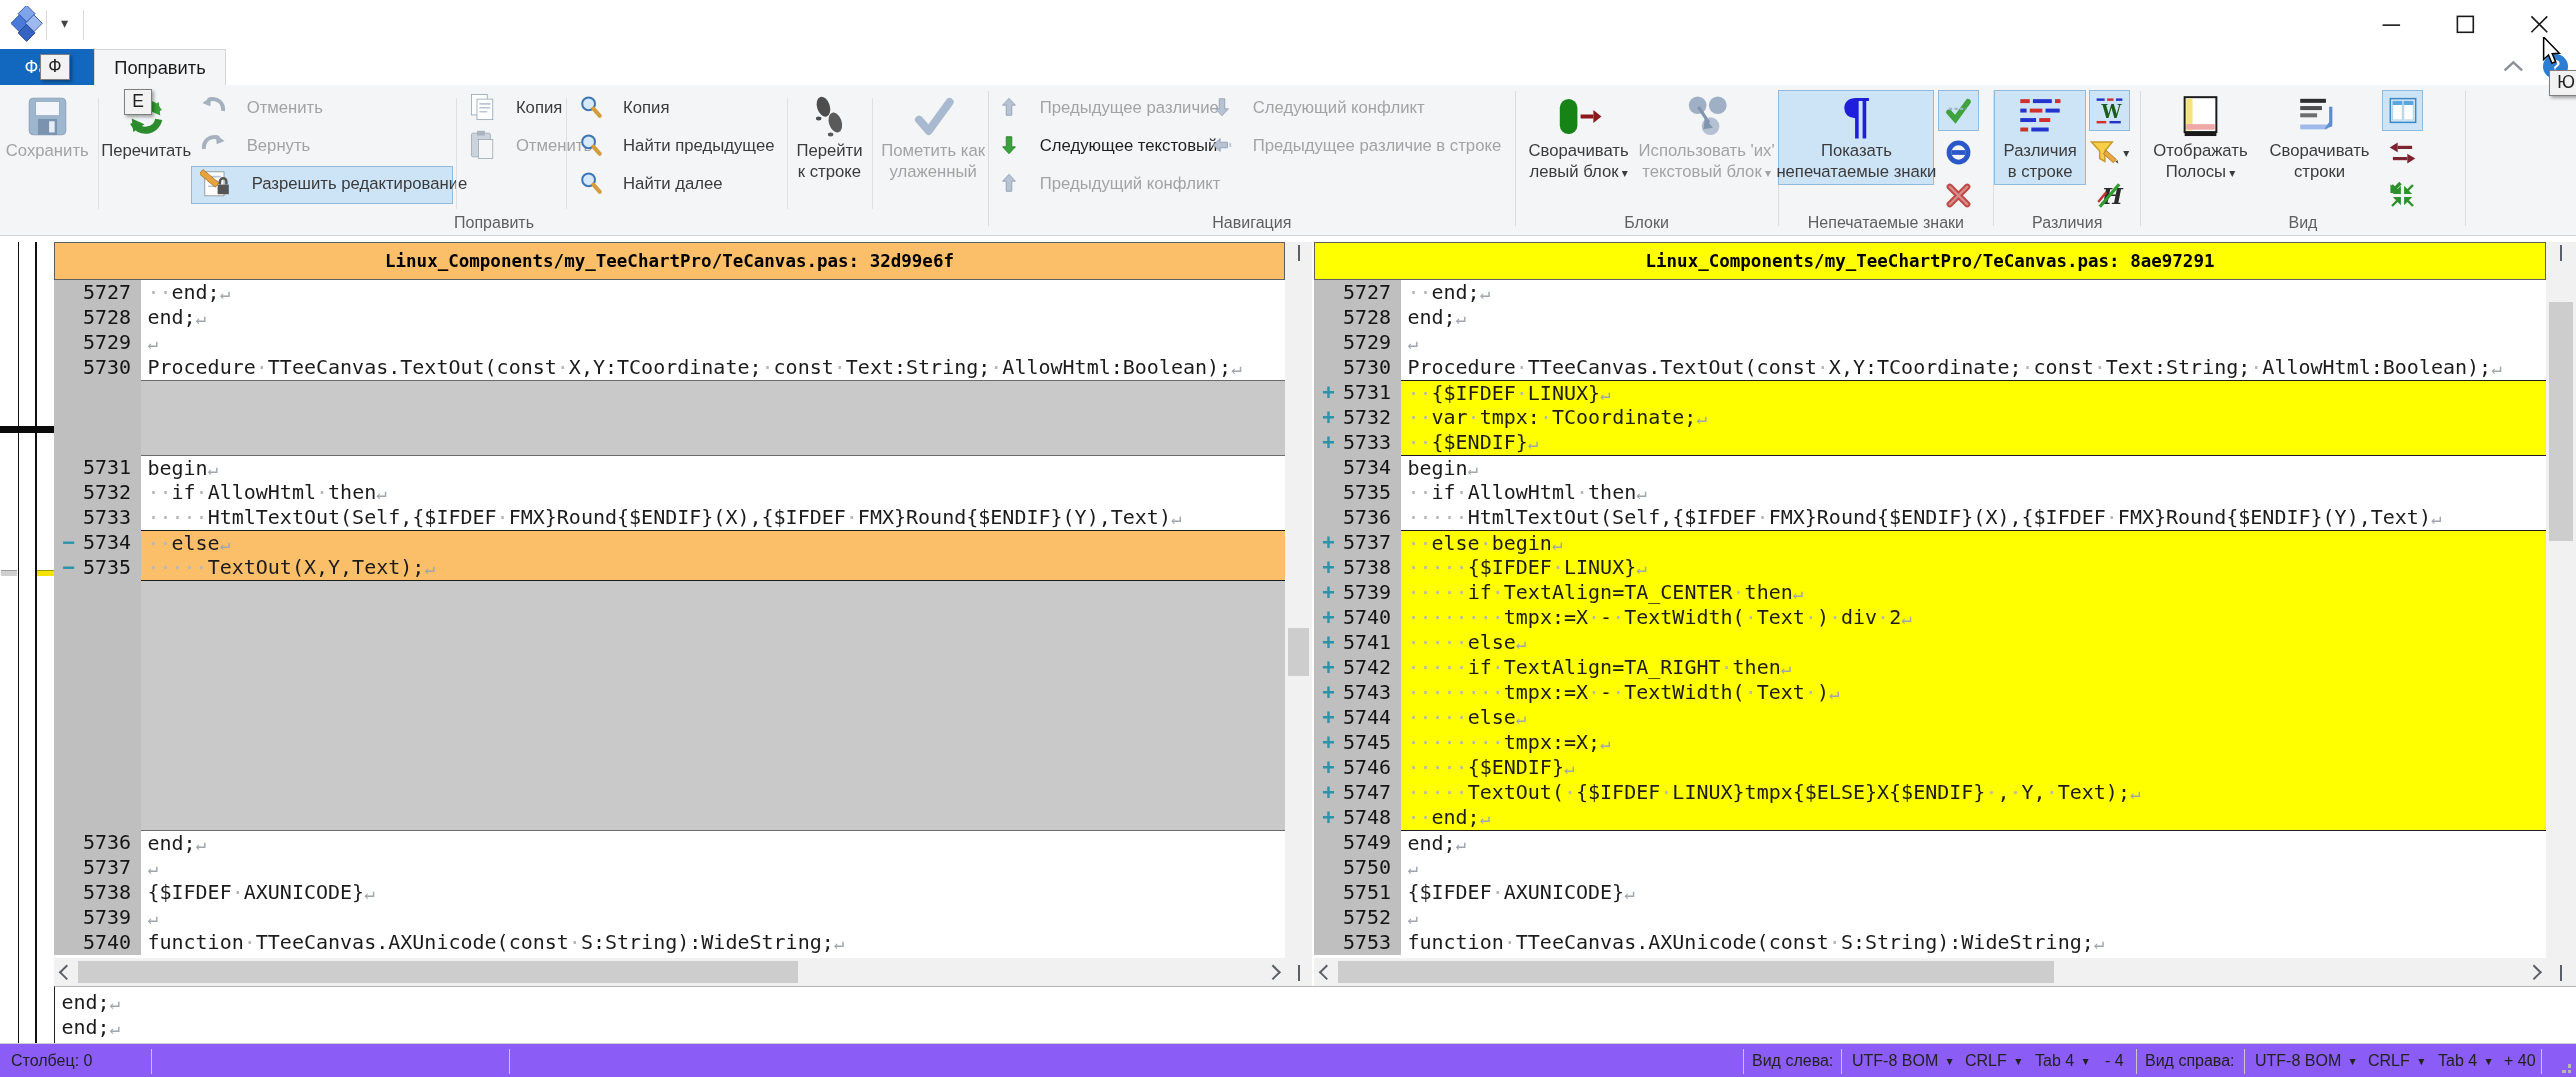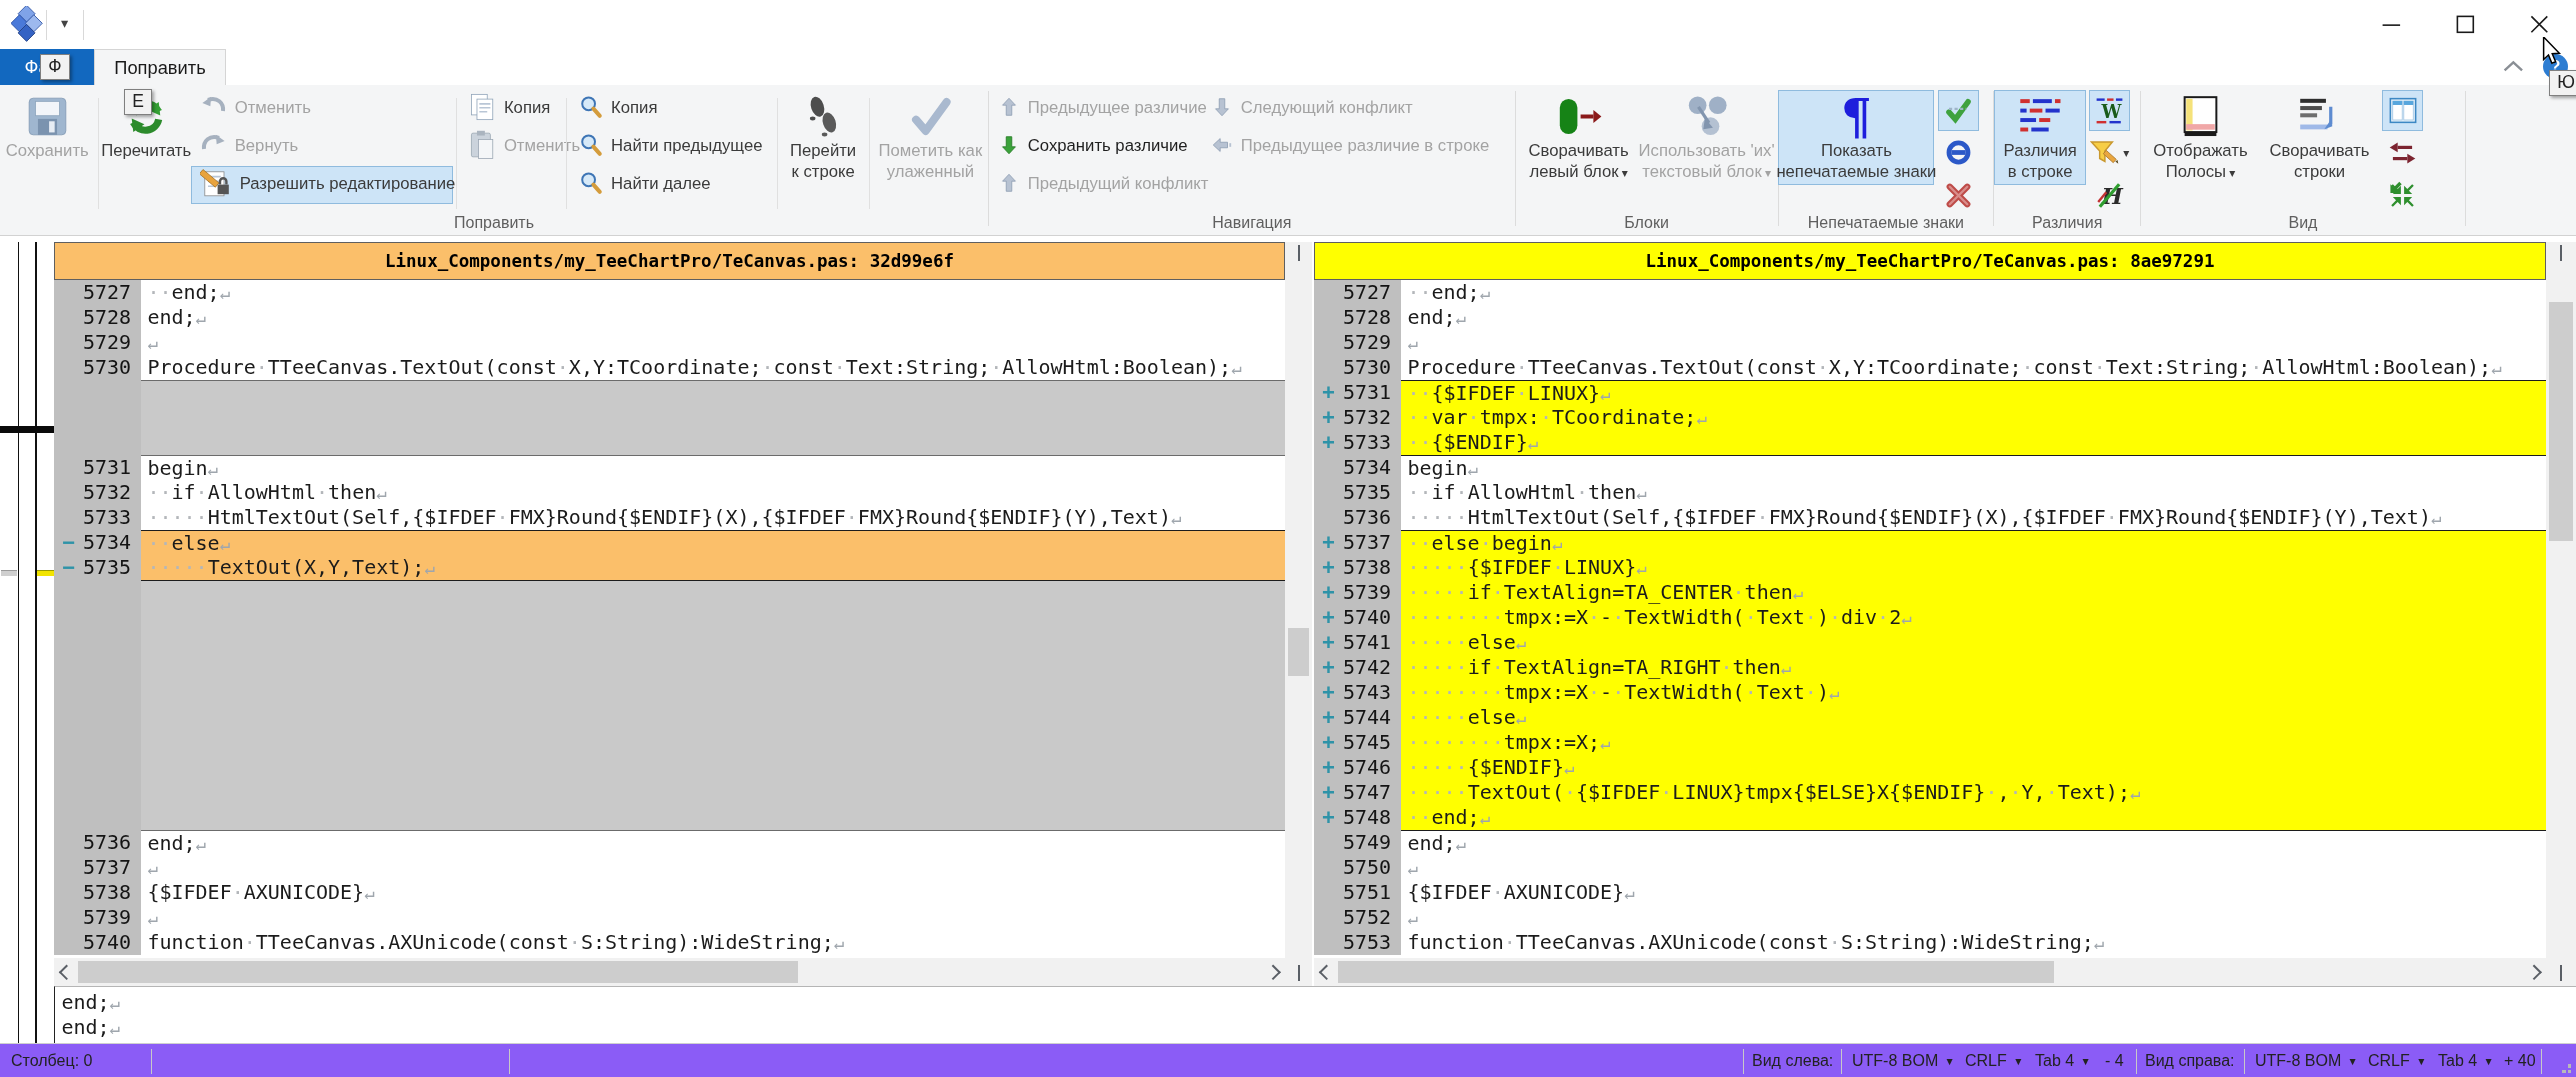--- a/index.html
+++ b/index.html
@@ -34,21 +34,21 @@
   .gdivider{width:0.8px;height:135px;background:#dcdcdc;margin-top:6.4px;flex:none;}
   .idivider{width:0.8px;height:111px;background:#e0e0e0;margin:8px 3.2px 0 3.2px;flex:none;}
   .glabel{position:absolute;left:0;bottom:3.2px;width:100%;text-align:center;font-size:16px;color:#5f5f5f;}
   .rbtn{box-sizing:border-box;border:0.8px solid transparent;}
   .rbtn.big{display:flex;flex-direction:column;align-items:center;padding:1.6px 4.8px;}
   .rbtn.big .ricon{height:49px;display:flex;align-items:center;justify-content:center;}
   .rlabel{font-size:16.7px;color:#3b3b3b;line-height:20.7px;white-space:nowrap;text-align:center;}
   .disabled .rlabel{color:#a3a3a3;}
   .stack{display:flex;flex-direction:column;justify-content:flex-start;}
   .rbtn.small{display:flex;align-items:center;gap:8px;height:38px;padding:0 8px;}
-  .rbtn.small .rlabel{text-align:right;}
+  .rbtn.small .rlabel{text-align:right;margin-left:12px;}
   .on{background:#cde4f7;border:0.8px solid #8fbbde;}
   .dd{font-size:12px;color:#3b3b3b;margin-left:3.2px;}
   .disabled .dd{color:#a3a3a3;}
   .pilcrow{font-size:49px;font-weight:bold;color:#1e1edc;line-height:48px;font-family:"DejaVu Serif",serif;}
   .minicol{display:flex;flex-direction:column;gap:1.6px;margin-left:3.2px;}
   .rbtn.icononly{width:41px;height:41px;display:flex;align-items:center;justify-content:center;}
   
   .locator{position:absolute;left:0;top:242px;width:54px;height:801px;background:#fff;border-right:0.8px solid #555;}
   .locator .vline{position:absolute;top:0;width:1.6px;height:100%;background:#111;}
   .loc-black{position:absolute;left:0;top:184px;width:54px;height:7.2px;background:#0a0a0a;}
@@ -284,21 +284,21 @@
         <div class="rbtn small disabled">
           <span><svg width="22" height="22" viewBox="0 0 24 24">
                 <path d="M12 2.5 19 10h-4v11H9V10H5z" fill="#b7c2d2" stroke="#93a2b6"></path>
               </svg></span>
           <span class="rlabel">Предыдущее различие</span>
         </div>
         <div class="rbtn small">
           <span><svg width="22" height="22" viewBox="0 0 24 24">
                 <path d="M12 21.5 5 14h4V3h6v11h4z" fill="#3aa23a" stroke="#2b7f2b"></path>
               </svg></span>
-          <span class="rlabel" style="color:#1f1f1f">Сохранить различие</span>
+          <span class="rlabel" style="color:#1f1f1f">Следующее текстовый</span>
         </div>
         <div class="rbtn small disabled">
           <span><svg width="22" height="22" viewBox="0 0 24 24">
                 <path d="M12 2.5 19 10h-4v11H9V10H5z" fill="#b7c2d2" stroke="#93a2b6"></path>
               </svg></span>
           <span class="rlabel">Предыдущий конфликт</span>
         </div>
       </div>
       <div class="stack" style="width:308px">
         <div class="rbtn small disabled">

